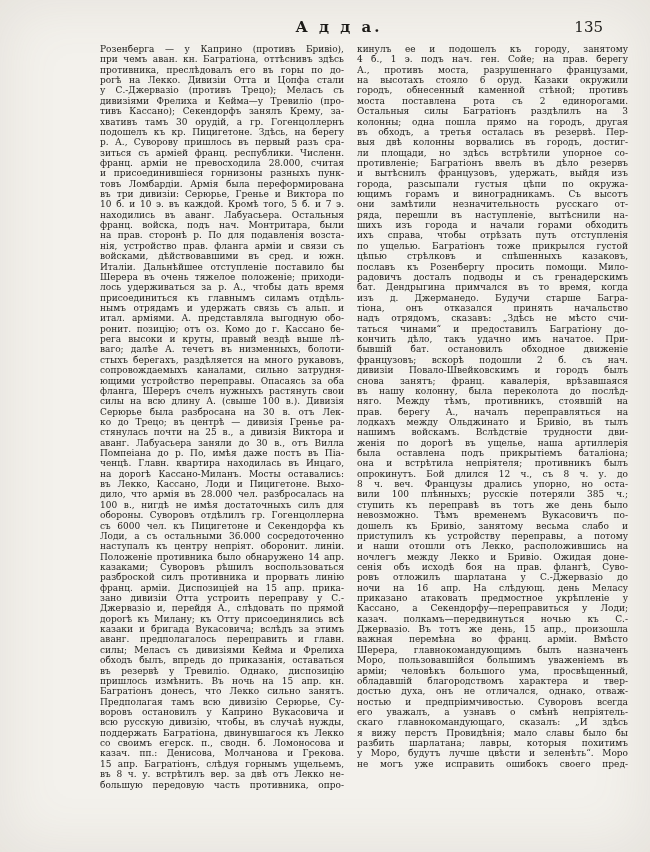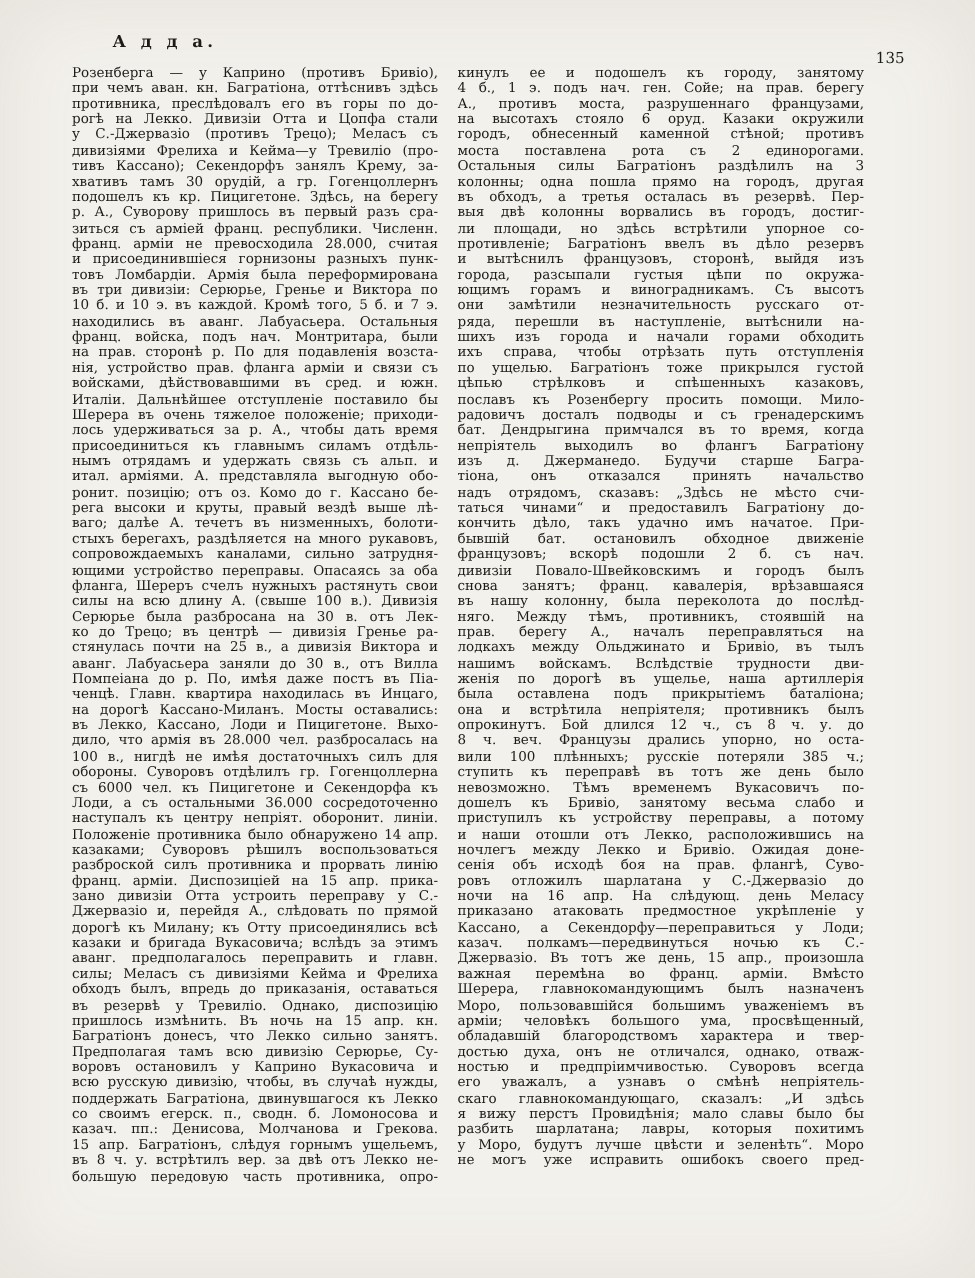--- a/index.html
+++ b/index.html
@@ -21,34 +21,35 @@
   }
   .header {
     position: relative;
     margin-left: 75px;
     width: 528px;
     height: 13px;
   }
   .running-title {
     position: absolute;
     left: 0; right: 0;
+    text-align: center;
     font-weight: bold;
-    font-size: 11px;
+    font-size: 15px;
     letter-spacing: 3px;
     line-height: 13px;
   }
   .page-number {
     position: absolute;
     right: 0;
-    top: 12px;
-    font-size: 10px;
+    top: 0;
+    font-size: 15px;
     line-height: 13px;
   }
   .columns {
-    margin-left: 48px;
+    margin-left: 100px;
     margin-top: 10px;
     width: 528px;
     display: flex;
     justify-content: space-between;
   }
   .col { display: block; }
   .col-left  { width: 244px; }
   .col-right { width: 271px; }
   .ln {
     font-size: 9px;
@@ -151,33 +152,32 @@
         <div class="ln">А., противъ моста, разрушеннаго французами,</div>
         <div class="ln">на высотахъ стояло 6 оруд. Казаки окружили</div>
         <div class="ln">городъ, обнесенный каменной стѣной; противъ</div>
         <div class="ln">моста поставлена рота съ 2 единорогами.</div>
         <div class="ln">Остальныя силы Багратіонъ раздѣлилъ на 3</div>
         <div class="ln">колонны; одна пошла прямо на городъ, другая</div>
         <div class="ln">въ обходъ, а третья осталась въ резервѣ. Пер-</div>
         <div class="ln">выя двѣ колонны ворвались въ городъ, достиг-</div>
         <div class="ln">ли площади, но здѣсь встрѣтили упорное со-</div>
         <div class="ln">противленіе; Багратіонъ ввелъ въ дѣло резервъ</div>
-        <div class="ln">и вытѣснилъ французовъ, сторонѣ, выйдя изъ</div>
+        <div class="ln">и вытѣснилъ французовъ, удержать, выйдя изъ</div>
         <div class="ln">города, разсыпали густыя цѣпи по окружа-</div>
         <div class="ln">ющимъ горамъ и виноградникамъ. Съ высотъ</div>
         <div class="ln">они замѣтили незначительность русскаго от-</div>
         <div class="ln">ряда, перешли въ наступленіе, вытѣснили на-</div>
         <div class="ln">шихъ изъ города и начали горами обходить</div>
         <div class="ln">ихъ справа, чтобы отрѣзать путь отступленія</div>
         <div class="ln">по ущелью. Багратіонъ тоже прикрылся густой</div>
         <div class="ln">цѣпью стрѣлковъ и спѣшенныхъ казаковъ,</div>
         <div class="ln">пославъ къ Розенбергу просить помощи. Мило-</div>
         <div class="ln">радовичъ досталъ подводы и съ гренадерскимъ</div>
         <div class="ln">бат. Дендрыгина примчался въ то время, когда</div>
-        <div class="ln">непріятель выходилъ во флангъ Багратіону</div>
         <div class="ln">изъ д. Джерманедо. Будучи старше Багра-</div>
         <div class="ln">тіона, онъ отказался принять начальство</div>
         <div class="ln">надъ отрядомъ, сказавъ: „Здѣсь не мѣсто счи-</div>
         <div class="ln">таться чинами“ и предоставилъ Багратіону до-</div>
         <div class="ln">кончить дѣло, такъ удачно имъ начатое. При-</div>
         <div class="ln">бывшій бат. остановилъ обходное движеніе</div>
         <div class="ln">французовъ; вскорѣ подошли 2 б. съ нач.</div>
         <div class="ln">дивизіи Повало-Швейковскимъ и городъ былъ</div>
         <div class="ln">снова занятъ; франц. кавалерія, врѣзавшаяся</div>
         <div class="ln">въ нашу колонну, была переколота до послѣд-</div>

